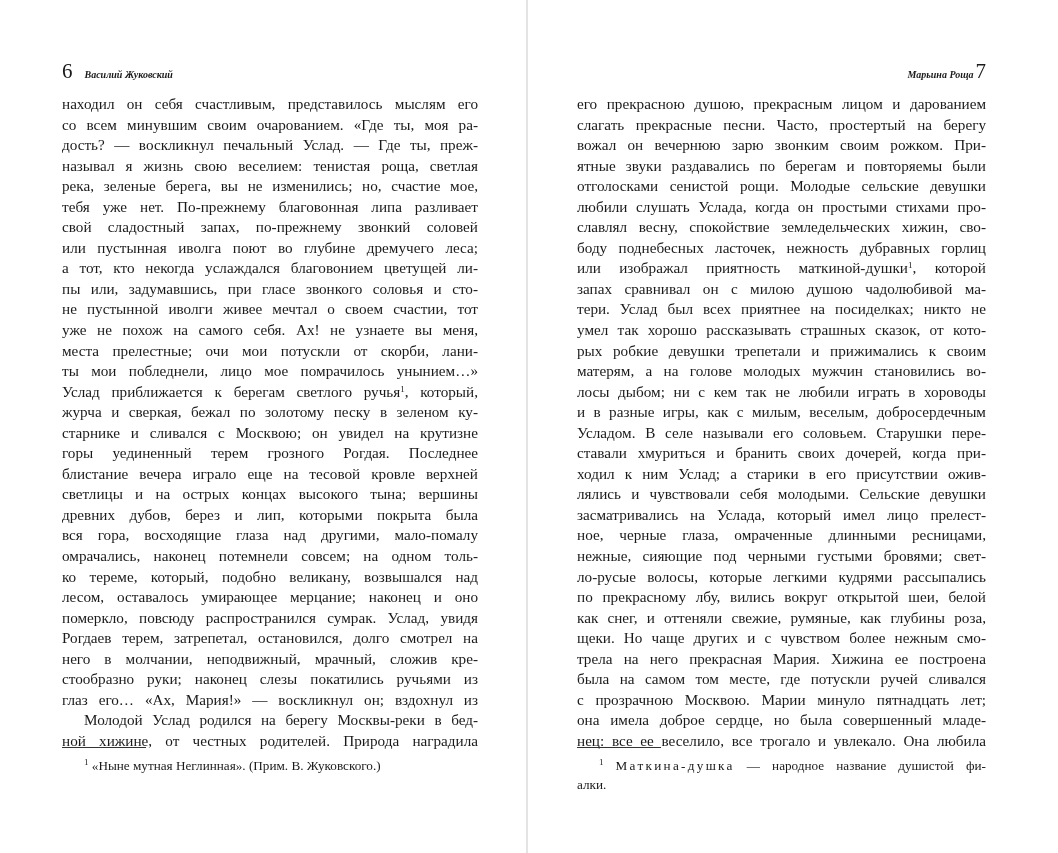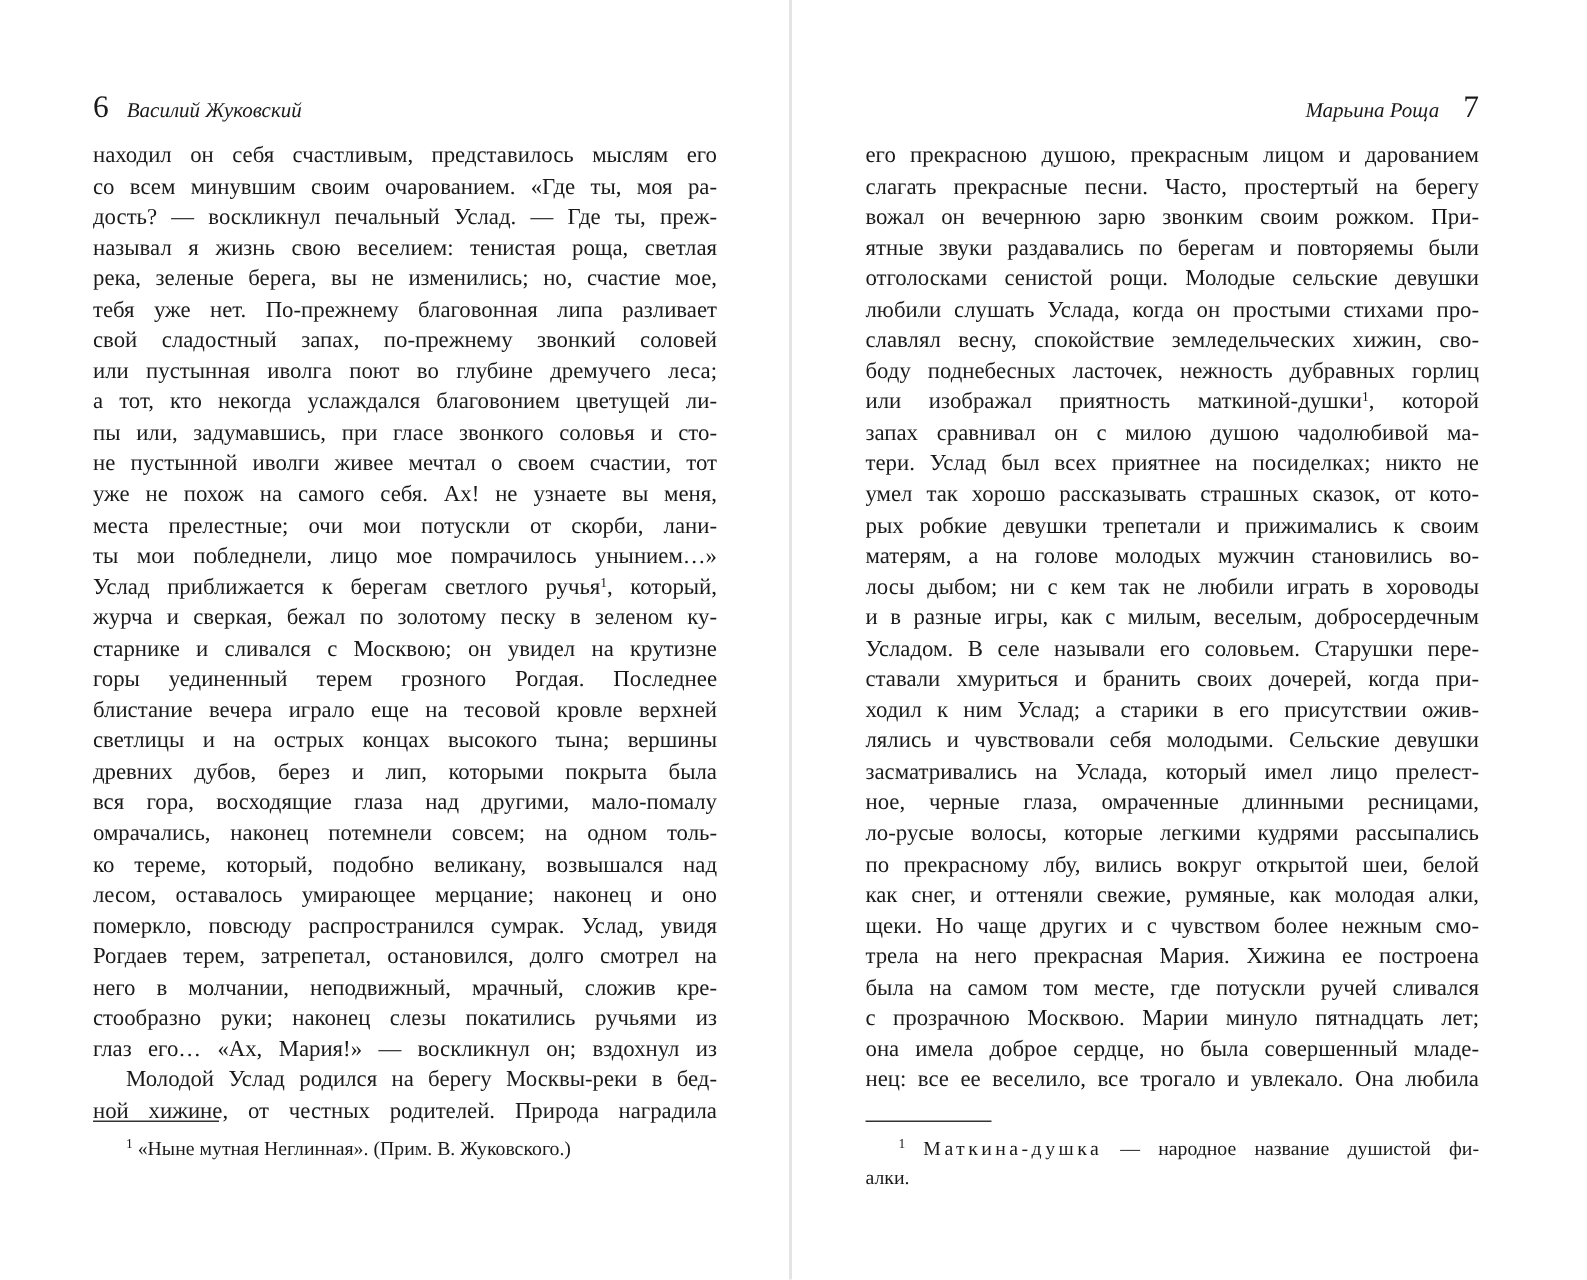--- a/index.html
+++ b/index.html
@@ -7,23 +7,23 @@
          font-family: "Liberation Serif", "DejaVu Serif", serif; color: #1a1a1a; }
   .spread { position: absolute; inset: 0; }
   .gutter { position: absolute; left: 526px; top: 0; width: 2px; height: 853px; background: #e4e4e4; }
   .page { position: absolute; top: 0; height: 853px; }
   .page.left { left: 62px; width: 416px; }
   .page.right { left: 577px; width: 409px; }
   .running-head { position: absolute; top: 58px; left: 0; right: 0; height: 26px;
                   display: flex; align-items: baseline; white-space: nowrap; }
   .page.right .running-head { justify-content: flex-end; }
   .folio { font-size: 21px; line-height: 26px; }
-  .head-title { font-style: italic; font-size: 14px; }
+  .head-title { font-style: italic; font-size: 10px; font-weight: bold; }
   .page.left .head-title { margin-left: 12px; }
-  .page.right .head-title { margin-right: 16px; }
+  .page.right .head-title { margin-right: 2px; }
   .body { position: absolute; top: 94px; left: 0; right: 0; }
   .line { font-size: 15.2px; line-height: 20.55px; height: 20.55px; white-space: nowrap;
           text-align: justify; text-align-last: justify; }
   .line.last { text-align-last: left; }
   .line.indent { text-indent: 22px; }
   sup { font-size: 9px; vertical-align: 5px; line-height: 0; }
   .fn-rule { position: absolute; top: 747px; left: 0; width: 84px; height: 1px; background: #333; }
   .footnote { position: absolute; top: 756px; left: 0; right: 0; font-size: 13.2px; line-height: 19px; }
   .footnote .fn-line { white-space: nowrap; }
   .footnote .fn-line.first { text-indent: 22px; }
@@ -107,23 +107,24 @@
       <div class="line">рых робкие девушки трепетали и прижимались к своим</div>
       <div class="line">матерям, а на голове молодых мужчин становились во-</div>
       <div class="line">лосы дыбом; ни с кем так не любили играть в хороводы</div>
       <div class="line">и в разные игры, как с милым, веселым, добросердечным</div>
       <div class="line">Усладом. В селе называли его соловьем. Старушки пере-</div>
       <div class="line">ставали хмуриться и бранить своих дочерей, когда при-</div>
       <div class="line">ходил к ним Услад; а старики в его присутствии ожив-</div>
       <div class="line">лялись и чувствовали себя молодыми. Сельские девушки</div>
       <div class="line">засматривались на Услада, который имел лицо прелест-</div>
       <div class="line">ное, черные глаза, омраченные длинными ресницами,</div>
+      <div class="line">нежные, сияющие под черными густыми бровями; свет-</div>
       <div class="line">ло-русые волосы, которые легкими кудрями рассыпались</div>
       <div class="line">по прекрасному лбу, вились вокруг открытой шеи, белой</div>
-      <div class="line">как снег, и оттеняли свежие, румяные, как молодая алки,</div>
+      <div class="line">как снег, и оттеняли свежие, румяные, как глубины роза,</div>
       <div class="line">щеки. Но чаще других и с чувством более нежным смо-</div>
       <div class="line">трела на него прекрасная Мария. Хижина ее построена</div>
       <div class="line">была на самом том месте, где потускли ручей сливался</div>
       <div class="line">с прозрачною Москвою. Марии минуло пятнадцать лет;</div>
       <div class="line">она имела доброе сердце, но была совершенный младе-</div>
       <div class="line">нец: все ее веселило, все трогало и увлекало. Она любила</div>
     </div>
 
     <div class="fn-rule"></div>
     <div class="footnote">

